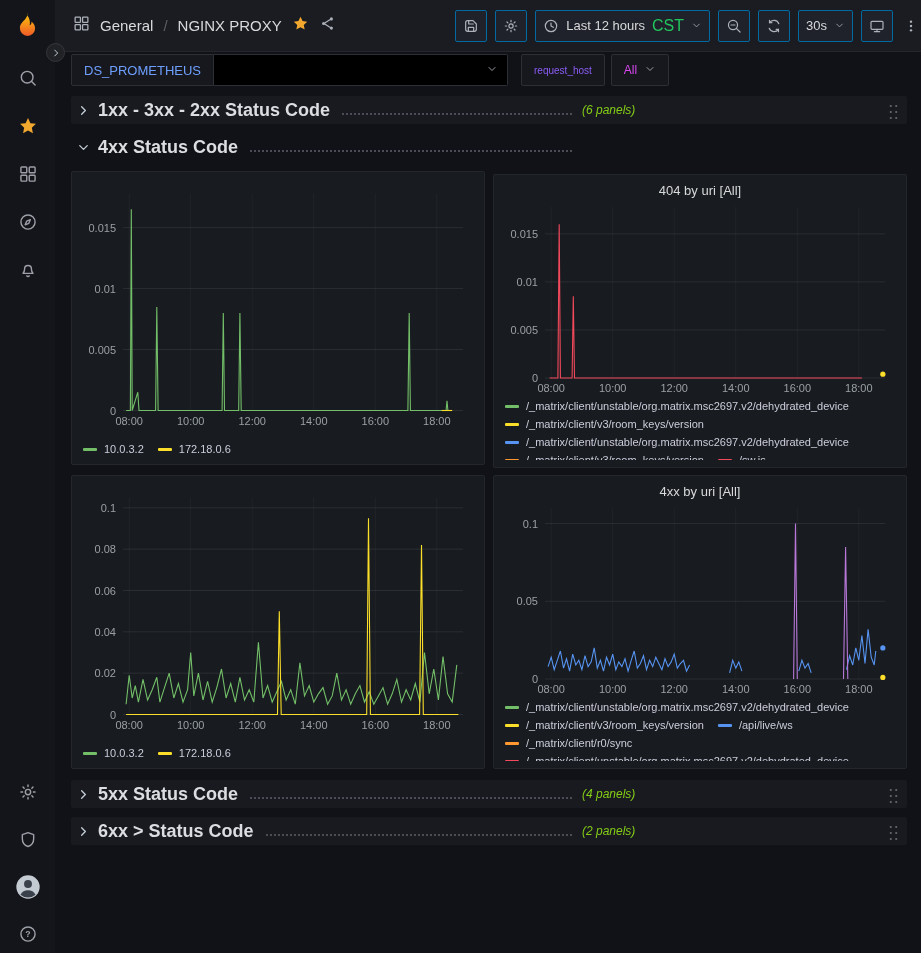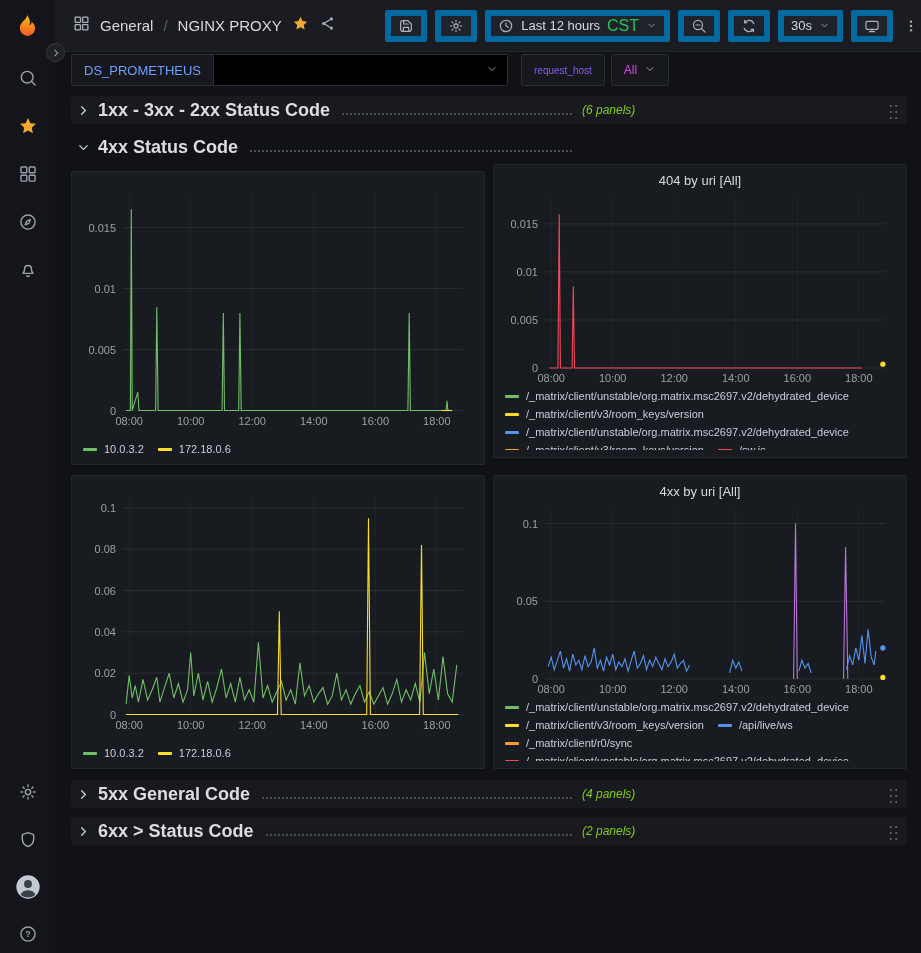--- a/index.html
+++ b/index.html
@@ -17,21 +17,21 @@
   .expander svg{width:10px;height:10px;stroke:#c7d0d9;fill:none;stroke-width:2.4;stroke-linecap:round;stroke-linejoin:round}
 
   
   .topnav{position:absolute;left:55px;top:0;right:0;height:52px;background:#1a1c22;border-bottom:1px solid #24262d;
           display:flex;align-items:center;justify-content:space-between;padding:0 0 0 18px;box-sizing:border-box;z-index:3}
   .nav-left{display:flex;align-items:center;gap:10px}
   .nav-left svg{width:17px;height:17px;stroke:#adb2ba;fill:none;stroke-width:1.8;stroke-linecap:round;stroke-linejoin:round}
   .crumb{font-size:15px;color:#d8d9da;cursor:pointer;white-space:nowrap}
   .sep{color:#5c5f66;font-size:15px}
   .nav-right{display:flex;align-items:center;gap:8px}
-  .btn{height:32px;min-width:32px;padding:0 7px;background:#1f222a;border:6px solid #0369a1;border-radius:2px;
+  .btn{height:32px;min-width:32px;padding:0 7px;background:#1f222a;border:1px solid #0369a1;border-radius:2px;
        display:flex;align-items:center;justify-content:center;gap:7px;cursor:pointer;box-sizing:border-box}
   .btn svg{width:16px;height:16px;stroke:#adb2ba;fill:none;stroke-width:1.8;stroke-linecap:round;stroke-linejoin:round}
   .btn .caret svg{width:11px;height:11px}
   .tp-text{font-size:13px;color:#d8d9da;white-space:nowrap}
   .tp-tz{font-size:16px;color:#22c55e}
   .kebab{border:none;background:none;min-width:20px;padding:0 2px}
 
   
   .submenu{position:absolute;left:71px;top:54px;display:flex;align-items:center;z-index:1}
   .var-label{height:32px;display:flex;align-items:center;padding:0 12px;border:1px solid #2c2f36;background:#16181d;
@@ -315,21 +315,21 @@
         <span class="sw" style="background: rgb(115, 191, 105);"></span>
         <span class="lt">10.0.3.2</span>
       </div>
       <div class="li">
         <span class="sw" style="background: rgb(250, 222, 42);"></span>
         <span class="lt">172.18.0.6</span>
       </div>
     </div>
 </div>
 
-<div class="panel" style="left:493px;top:164px">
+<div class="panel" style="left:493px;top:174px">
   <div class="ptitle">404 by uri [All]</div>
   <svg class="chart" viewBox="0 0 394 194">
       <line class="grid" x1="42" x2="382" y1="177" y2="177"></line>
       <text class="tick" text-anchor="end" x="35" y="181">0</text>
       <line class="grid" x1="42" x2="382" y1="128.96629213483146" y2="128.96629213483146"></line>
       <text class="tick" text-anchor="end" x="35" y="132.96629213483146">0.005</text>
       <line class="grid" x1="42" x2="382" y1="80.93258426966291" y2="80.93258426966291"></line>
       <text class="tick" text-anchor="end" x="35" y="84.93258426966291">0.01</text>
       <line class="grid" x1="42" x2="382" y1="32.89887640449439" y2="32.89887640449439"></line>
       <text class="tick" text-anchor="end" x="35" y="36.89887640449439">0.015</text>
@@ -467,21 +467,21 @@
     </div>
 </div>
 
 <div class="rowhdr" style="top:780px">
   <div class="rowleft">
     <span class="rowchev">
         <svg viewBox="0 0 24 24">
           <polyline points="9,6 15,12 9,18"></polyline>
         </svg>
       </span>
-    <span class="rowtitle">5xx General Code</span>
+    <span class="rowtitle">5xx Status Code</span>
     <span class="dots"></span>
   </div>
   <span class="rowcount">(4 panels)</span>
   <span class="spacer"></span>
   <span class="drag"></span>
 </div>
 
 <div class="rowhdr" style="top:817px">
   <div class="rowleft">
     <span class="rowchev">

